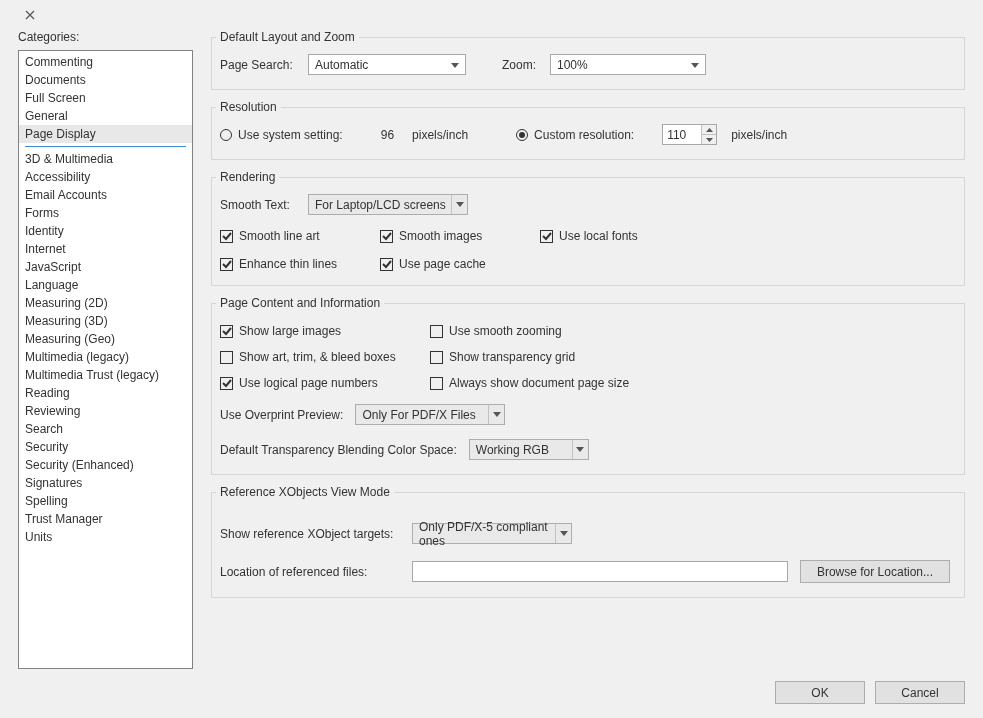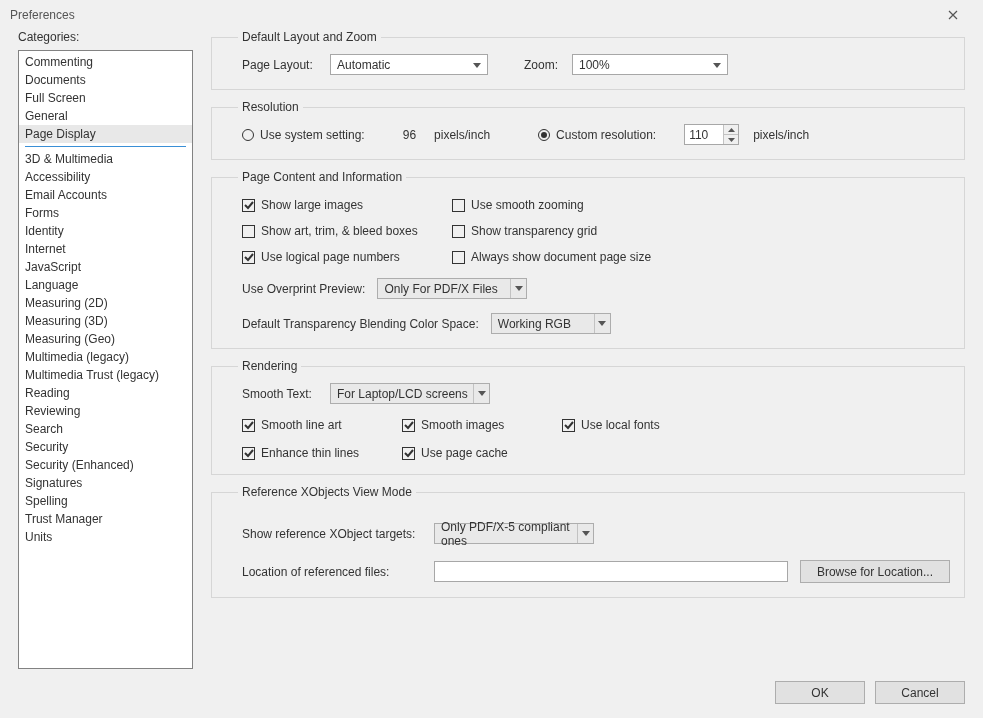--- a/index.html
+++ b/index.html
@@ -16,21 +16,21 @@
 
 .left { width: 175px; display: flex; flex-direction: column; }
 .left-label { font-size: 12px; margin-bottom: 6px; }
 .cat-list { border: 1px solid #828282; background: #fff; flex: 1; overflow: hidden; padding: 2px 0; }
 .cat-item { padding: 1px 6px; font-size: 12px; cursor: default; line-height: 16px; white-space: nowrap; }
 .cat-item.selected { background: #e8e8e8; }
 .cat-sep { height: 1px; background: #3a8fd6; margin: 3px 6px; }
 
 .right { flex: 1; display: flex; flex-direction: column; gap: 10px; }
 
-fieldset { border: 1px solid #d6d6d6; padding: 10px 14px 14px 30px; position: relative; }
+fieldset { border: 1px solid #d6d6d6; padding: 10px 14px 14px 8px; position: relative; }
 legend { font-size: 12px; color: #333; padding: 0 4px; margin-left: -4px; }
 
 .row { display: flex; align-items: center; gap: 8px; }
 .lbl { font-size: 12px; }
 
 .combo { height: 21px; border: 1px solid #a7a7a7; background: #fff; display: flex; align-items: center; padding: 0 6px; position: relative; cursor: default; }
 .combo .arrow { position: absolute; right: 3px; top: 3px; width: 14px; height: 14px; display: flex; align-items: center; justify-content: center; }
 .combo.btnstyle { background: #e9e9e9; border: 1px solid #adadad; }
 .combo.btnstyle .arrow { border-left: 1px solid #c2c2c2; width: 16px; right: 0; top: 0; bottom: 0; height: auto; }
 .combo .arrow svg { width: 8px; height: 5px; }
@@ -55,21 +55,20 @@
 .footer { display: flex; justify-content: flex-end; gap: 10px; margin-top: 12px; }
 .footer .btn { width: 90px; }
 
 .cb-grid { display: grid; grid-template-columns: 210px 210px auto; row-gap: 12px; margin-top: 4px; }
 .rend-grid { display: grid; grid-template-columns: 160px 160px auto; row-gap: 14px; margin-top: 14px; }
 </style>
 </head>
 <body>
 
 <div class="titlebar">
-  <div class="title">Preferences</div>
   <div class="close">
     <svg viewBox="0 0 10 10">
         <path d="M1 1 L9 9 M9 1 L1 9"></path>
       </svg>
   </div>
 </div>
 
 <div class="body">
  <div class="main-row">
 
@@ -105,21 +104,21 @@
           <div class="cat-item">Trust Manager</div>
           <div class="cat-item">Units</div>
         </div>
   </div>
 
   <div class="right">
 
     <fieldset>
       <legend>Default Layout and Zoom</legend>
       <div class="row" style="gap:14px;">
-        <span class="lbl" style="width:74px;">Page Layout:</span>
+        <span class="lbl" style="width:74px;">Page Search:</span>
         <div class="combo" style="width:158px;">
           <span>Automatic</span>
           <span class="arrow">
                 <svg viewBox="0 0 8 5">
                   <path d="M0 0 L4 5 L8 0" fill="#555"></path>
                 </svg>
               </span>
         </div>
         <span class="lbl" style="margin-left:22px;">Zoom:</span>
         <div class="combo" style="width:156px;">
@@ -164,83 +163,20 @@
                   </svg>
                 </div>
           </div>
         </div>
         <span style="width:14px;"></span>
         <span>pixels/inch</span>
       </div>
     </fieldset>
 
     <fieldset>
-      <legend>Page Content and Information</legend>
-      <div class="cb-grid">
-        <label class="check">
-              <span class="check-box on">
-                <svg viewBox="0 0 10 10">
-                  <path d="M1 5 L4 8 L9 2"></path>
-                </svg>
-              </span>
-              <span>Show large images</span>
-            </label>
-        <label class="check">
-              <span class="check-box"></span>
-              <span>Use smooth zooming</span>
-            </label>
-        <span></span>
-        <label class="check">
-              <span class="check-box"></span>
-              <span>Show art, trim, &amp; bleed boxes</span>
-            </label>
-        <label class="check">
-              <span class="check-box"></span>
-              <span>Show transparency grid</span>
-            </label>
-        <span></span>
-        <label class="check">
-              <span class="check-box on">
-                <svg viewBox="0 0 10 10">
-                  <path d="M1 5 L4 8 L9 2"></path>
-                </svg>
-              </span>
-              <span>Use logical page numbers</span>
-            </label>
-        <label class="check">
-              <span class="check-box"></span>
-              <span>Always show document page size</span>
-            </label>
-        <span></span>
-      </div>
-      <div class="row" style="margin-top:14px; gap:12px;">
-        <span class="lbl">Use Overprint Preview:</span>
-        <div class="combo btnstyle" style="width:150px;">
-          <span>Only For PDF/X Files</span>
-          <span class="arrow">
-                <svg viewBox="0 0 8 5">
-                  <path d="M0 0 L4 5 L8 0" fill="#555"></path>
-                </svg>
-              </span>
-        </div>
-      </div>
-      <div class="row" style="margin-top:14px; gap:12px;">
-        <span class="lbl">Default Transparency Blending Color Space:</span>
-        <div class="combo btnstyle" style="width:120px;">
-          <span>Working RGB</span>
-          <span class="arrow">
-                <svg viewBox="0 0 8 5">
-                  <path d="M0 0 L4 5 L8 0" fill="#555"></path>
-                </svg>
-              </span>
-        </div>
-      </div>
-    </fieldset>
-
-    <fieldset>
       <legend>Rendering</legend>
       <div class="row">
         <span class="lbl" style="width:80px;">Smooth Text:</span>
         <div class="combo btnstyle" style="width:160px;">
           <span>For Laptop/LCD screens</span>
           <span class="arrow">
                 <svg viewBox="0 0 8 5">
                   <path d="M0 0 L4 5 L8 0" fill="#555"></path>
                 </svg>
               </span>
@@ -284,20 +220,83 @@
                 <svg viewBox="0 0 10 10">
                   <path d="M1 5 L4 8 L9 2"></path>
                 </svg>
               </span>
               <span>Use page cache</span>
             </label>
       </div>
     </fieldset>
 
     <fieldset>
+      <legend>Page Content and Information</legend>
+      <div class="cb-grid">
+        <label class="check">
+              <span class="check-box on">
+                <svg viewBox="0 0 10 10">
+                  <path d="M1 5 L4 8 L9 2"></path>
+                </svg>
+              </span>
+              <span>Show large images</span>
+            </label>
+        <label class="check">
+              <span class="check-box"></span>
+              <span>Use smooth zooming</span>
+            </label>
+        <span></span>
+        <label class="check">
+              <span class="check-box"></span>
+              <span>Show art, trim, &amp; bleed boxes</span>
+            </label>
+        <label class="check">
+              <span class="check-box"></span>
+              <span>Show transparency grid</span>
+            </label>
+        <span></span>
+        <label class="check">
+              <span class="check-box on">
+                <svg viewBox="0 0 10 10">
+                  <path d="M1 5 L4 8 L9 2"></path>
+                </svg>
+              </span>
+              <span>Use logical page numbers</span>
+            </label>
+        <label class="check">
+              <span class="check-box"></span>
+              <span>Always show document page size</span>
+            </label>
+        <span></span>
+      </div>
+      <div class="row" style="margin-top:14px; gap:12px;">
+        <span class="lbl">Use Overprint Preview:</span>
+        <div class="combo btnstyle" style="width:150px;">
+          <span>Only For PDF/X Files</span>
+          <span class="arrow">
+                <svg viewBox="0 0 8 5">
+                  <path d="M0 0 L4 5 L8 0" fill="#555"></path>
+                </svg>
+              </span>
+        </div>
+      </div>
+      <div class="row" style="margin-top:14px; gap:12px;">
+        <span class="lbl">Default Transparency Blending Color Space:</span>
+        <div class="combo btnstyle" style="width:120px;">
+          <span>Working RGB</span>
+          <span class="arrow">
+                <svg viewBox="0 0 8 5">
+                  <path d="M0 0 L4 5 L8 0" fill="#555"></path>
+                </svg>
+              </span>
+        </div>
+      </div>
+    </fieldset>
+
+    <fieldset>
       <legend>Reference XObjects View Mode</legend>
       <div class="row" style="gap:12px;margin-top:14px;">
         <span class="lbl" style="width:180px;">Show reference XObject targets:</span>
         <div class="combo btnstyle" style="width:160px;">
           <span>Only PDF/X-5 compliant ones</span>
           <span class="arrow">
                 <svg viewBox="0 0 8 5">
                   <path d="M0 0 L4 5 L8 0" fill="#555"></path>
                 </svg>
               </span>

